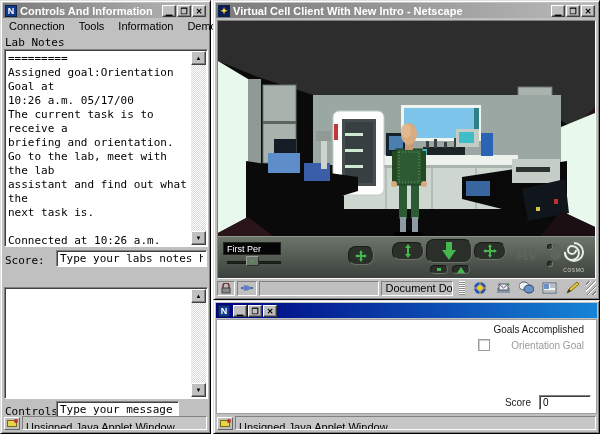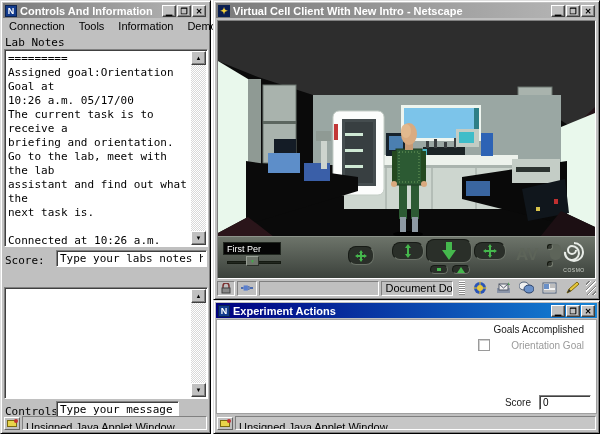--- a/index.html
+++ b/index.html
@@ -368,21 +368,20 @@
           <path d="M2 12 L4 8 L6 10 Z" fill="#303030"></path>
         </svg>
       </div>
       <div id="ns-resize"></div>
     </div>
   </div>
 
   <div class="win" id="win-exp">
     <div class="titlebar active">
       <div class="title-icon">N</div>
-      <div class="title-text">Experiment Actions</div>
       <div class="tb-btns">
         <div class="tb-btn">▁</div>
         <div class="tb-btn">❒</div>
         <div class="tb-btn">✕</div>
       </div>
     </div>
 
     <div id="exp-content">
       <div id="goals-label">Goals Accomplished</div>
       <div id="goal-row">

